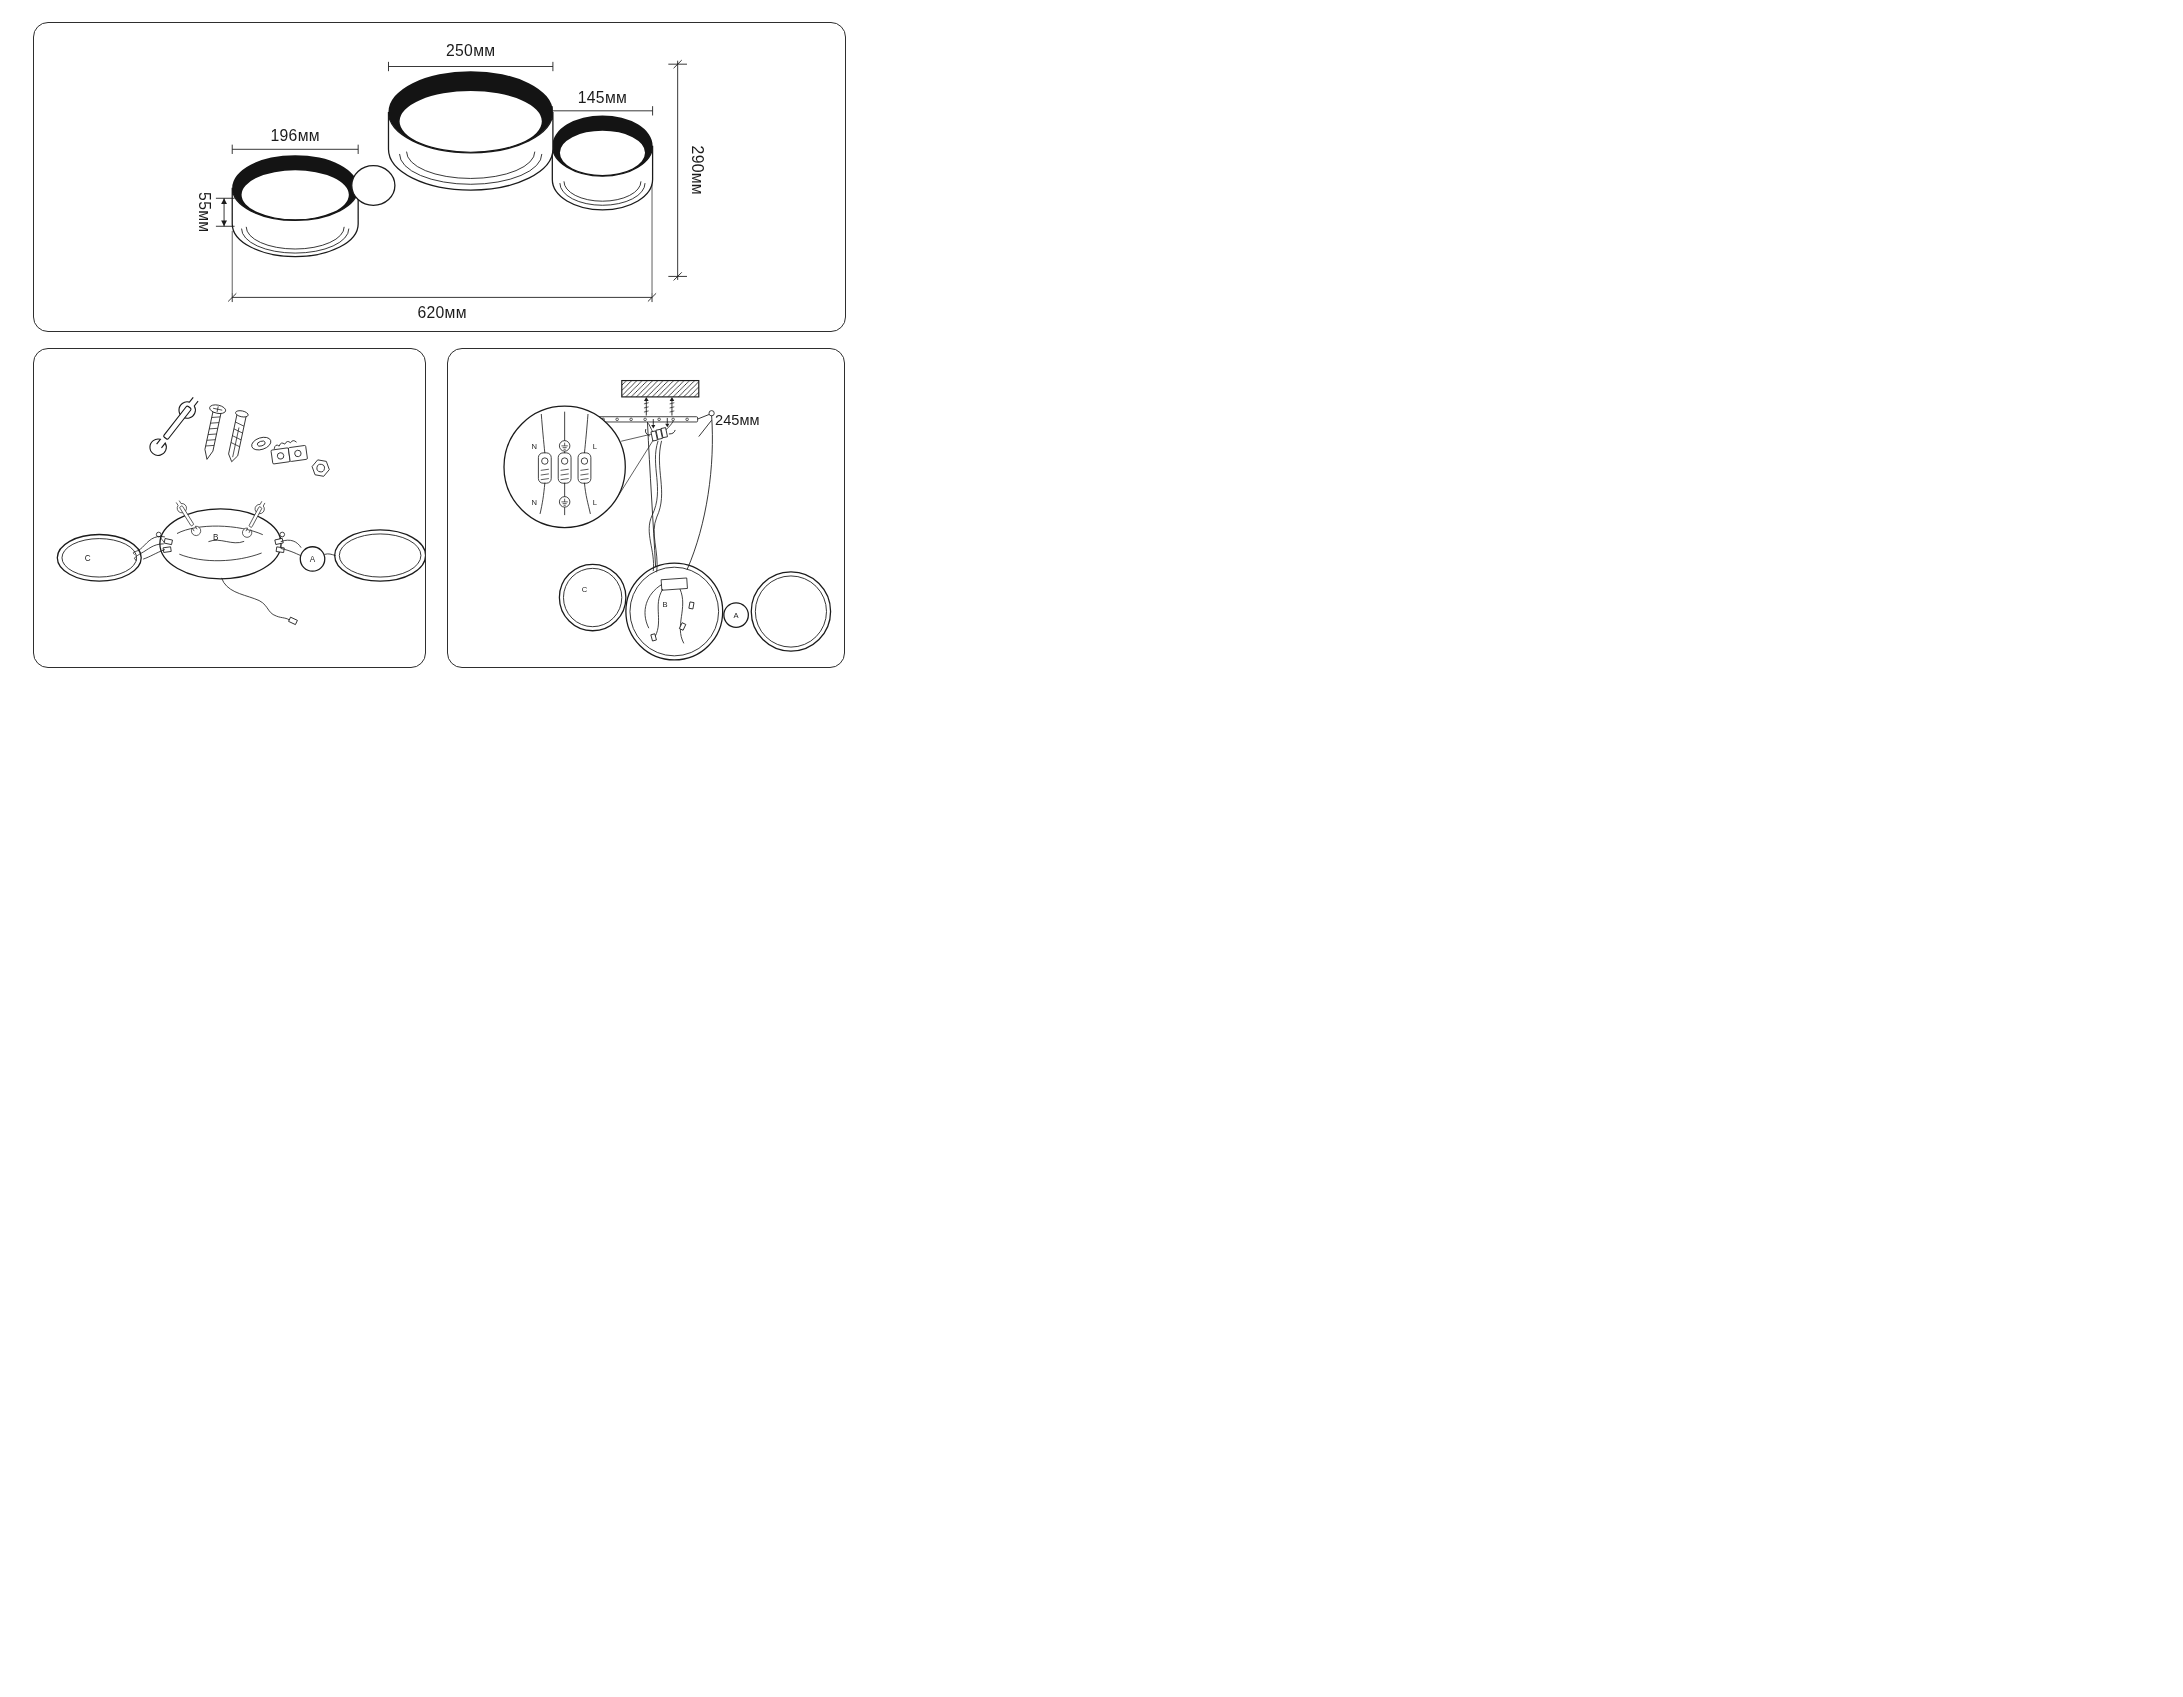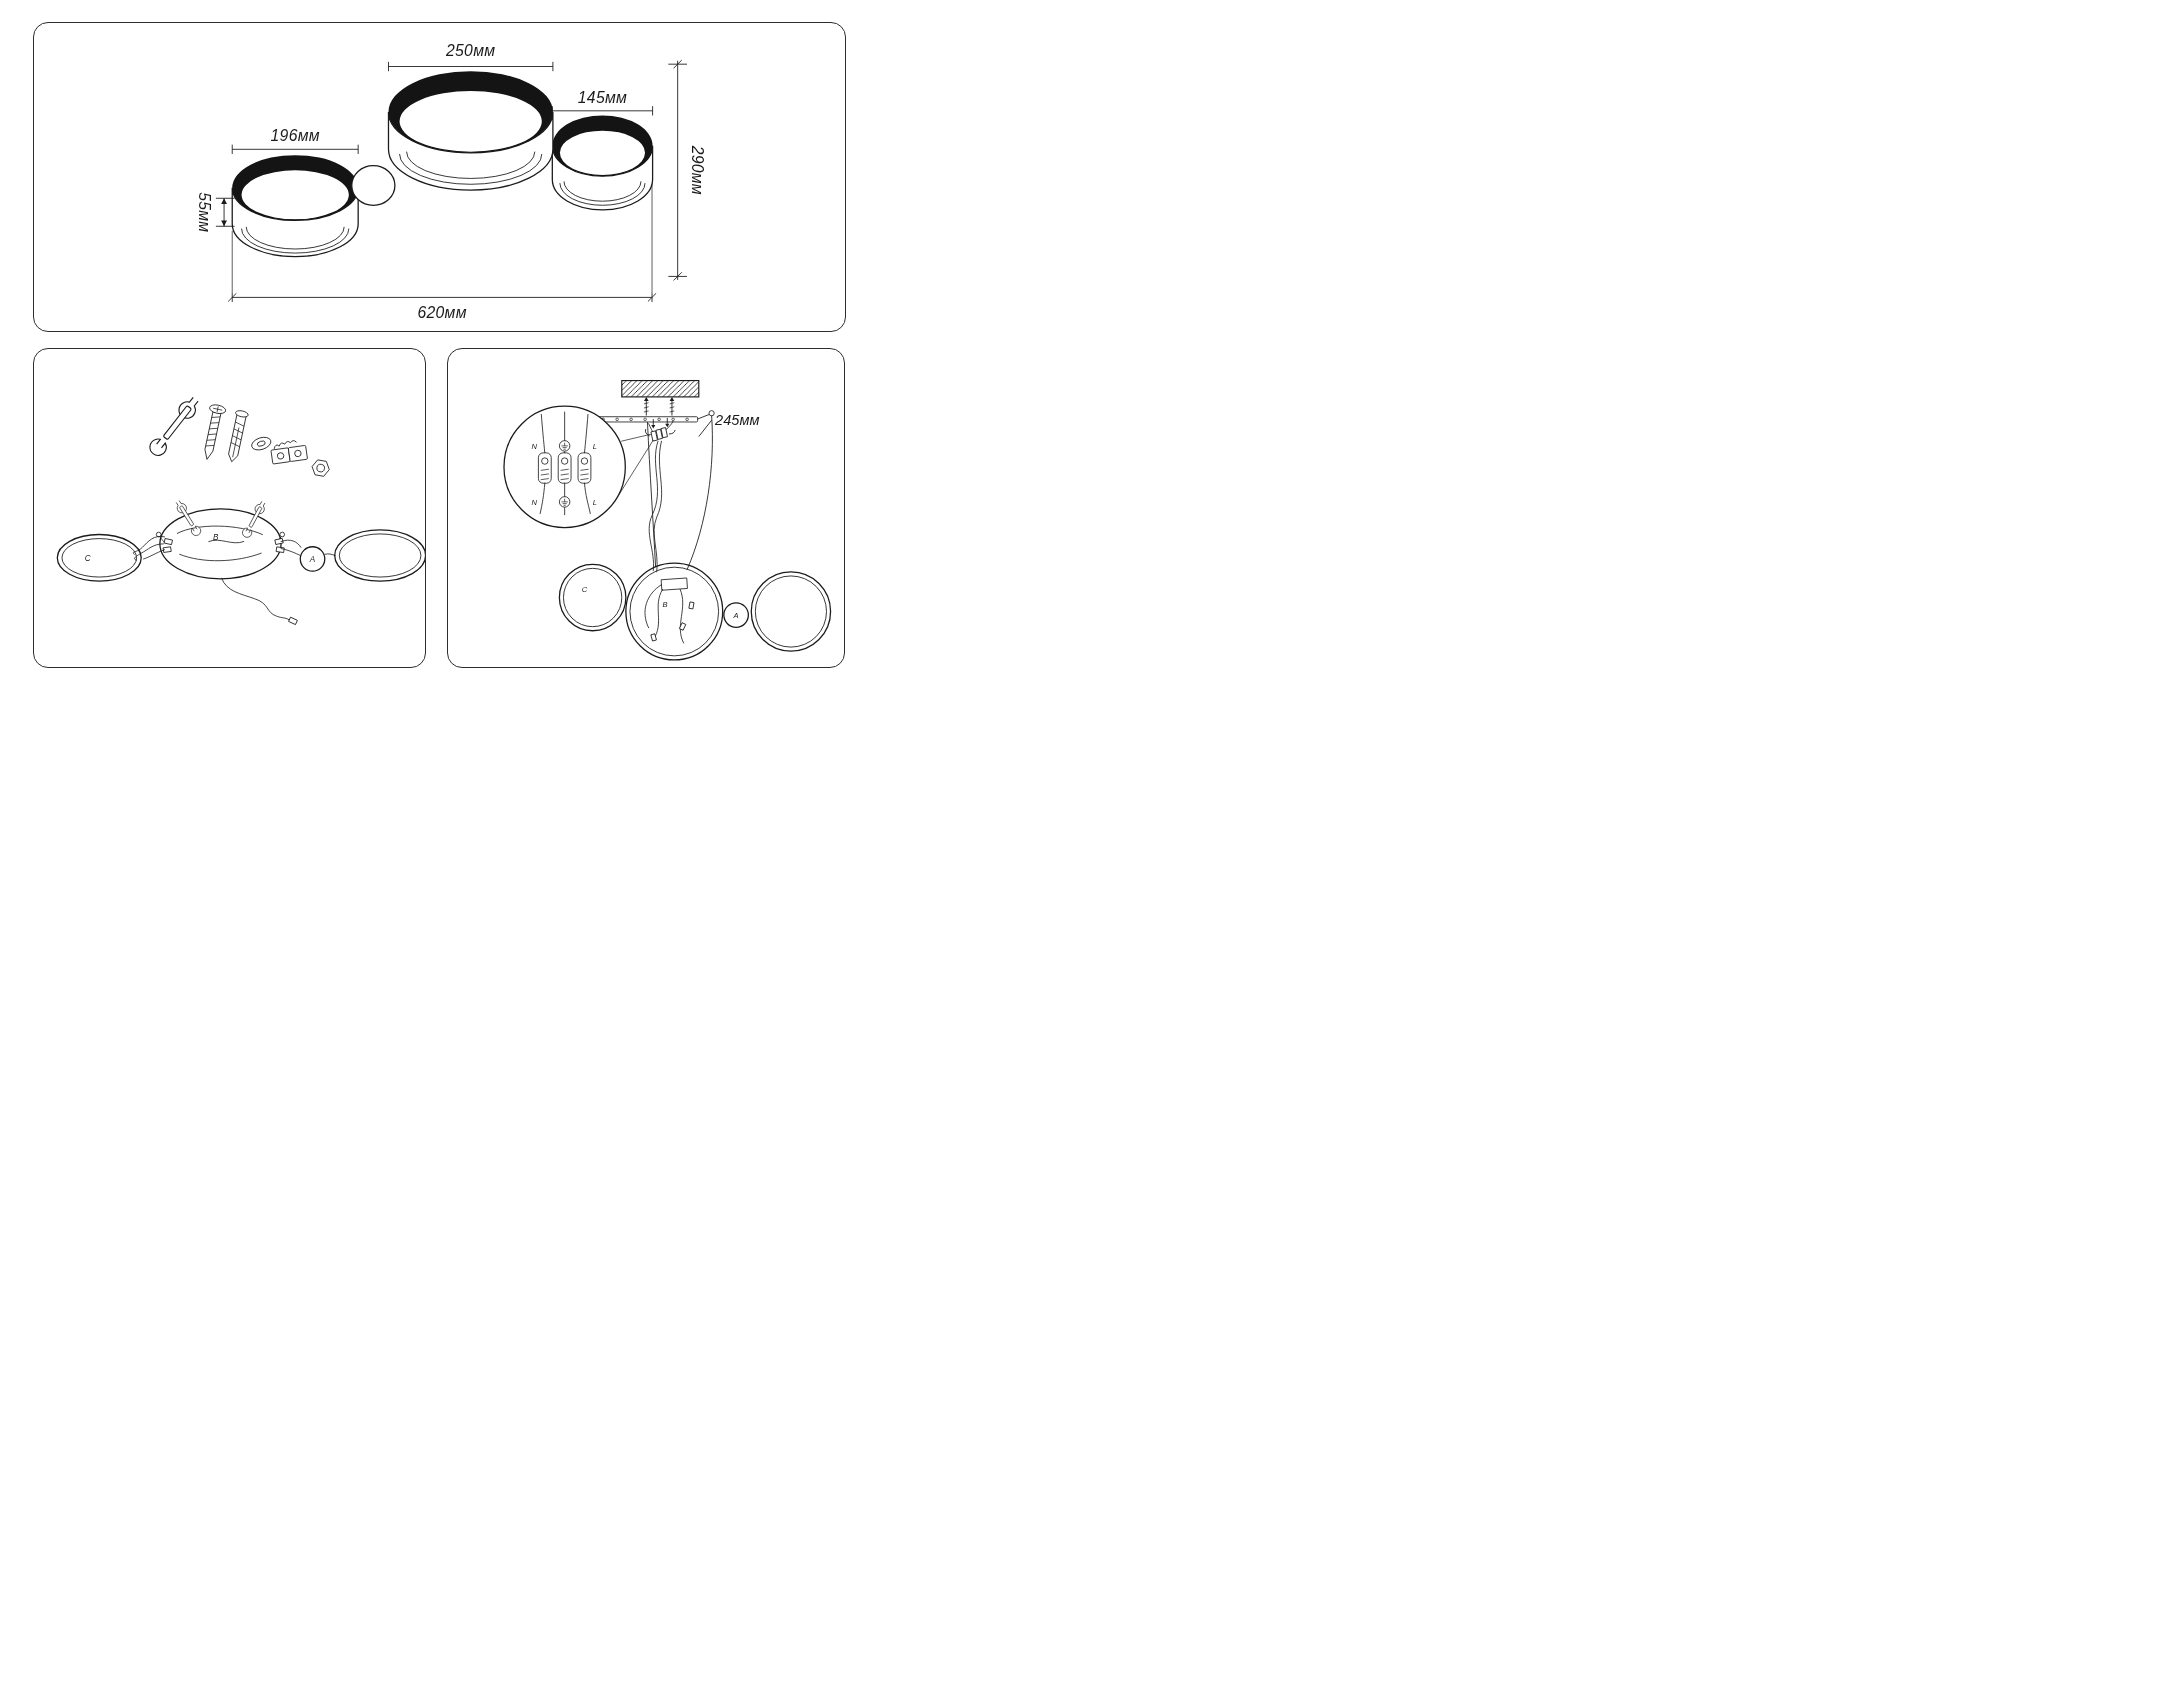--- a/index.html
+++ b/index.html
@@ -1,17 +1,17 @@
 <!DOCTYPE html>
 <html style="font-size:9.3px"><head>
 <meta charset="utf-8">
 <style>
   html,body{margin:0;padding:0;background:#ffffff;}
   #page{position:relative;width:873px;height:679px;background:#ffffff;overflow:hidden;
-        font-family:"Liberation Sans",sans-serif;font-style:italic;}
+        font-family:"Liberation Sans",sans-serif;}
   .panel{position:absolute;border:1.5px solid #2e2e2e;border-radius:15px;background:#fff;box-sizing:border-box;}
   #panel-top{left:33px;top:22px;width:813px;height:310px;}
   #panel-install{left:33px;top:348px;width:393px;height:320px;}
   #panel-mount{left:447px;top:348px;width:398px;height:320px;}
   svg{display:block;width:100%;height:100%;}
   svg text{font-family:"Liberation Sans",sans-serif;fill:#1b1b1b;}
   .dim-label{font-size:27px;font-weight:500;letter-spacing:.5px;}
   .dim-label-sm{font-size:25px;font-weight:500;}
   .letter{font-size:14px;}
   .letter-sm{font-size:13px;}

